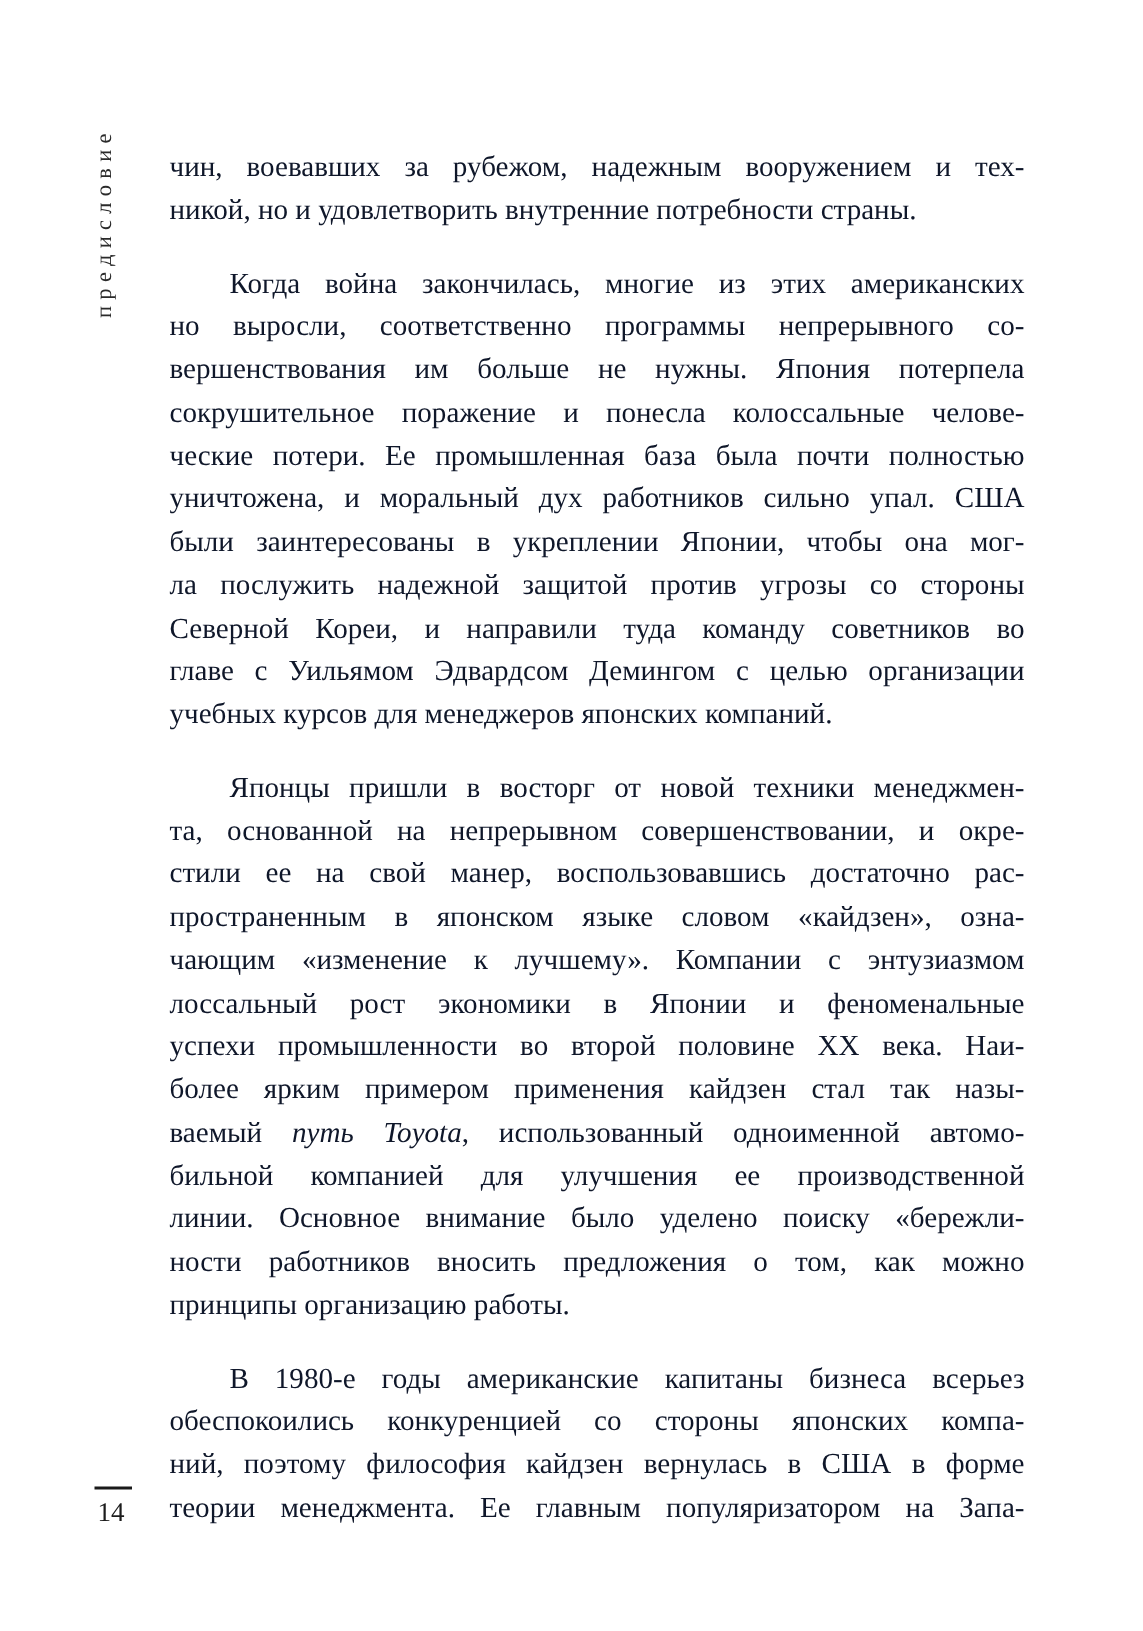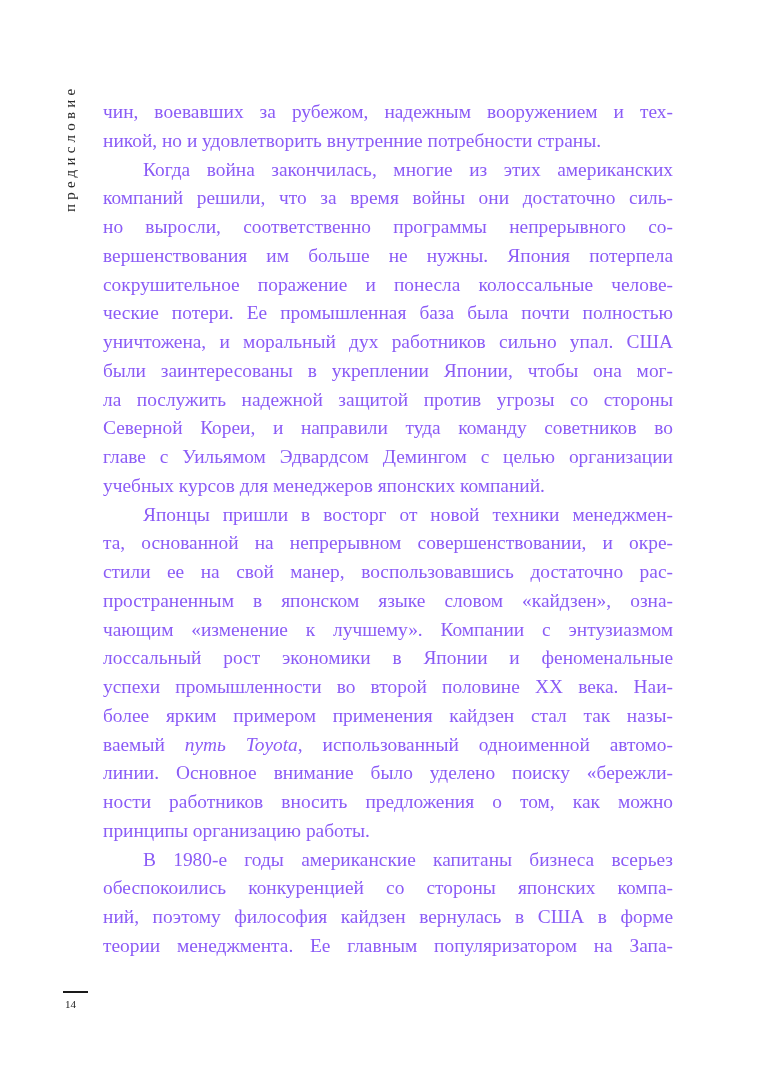--- a/index.html
+++ b/index.html
@@ -4,63 +4,63 @@
 <style>
   html, body { margin:0; padding:0; background:#ffffff; }
   body { width:762px; height:1087px; position:relative; overflow:hidden; }
   .running-head {
     position:absolute; left:62px; top:62px; width:20px; height:150px;
     writing-mode: vertical-rl; transform: rotate(180deg);
     font-family:"Liberation Serif","DejaVu Serif",serif; font-size:15px;
     letter-spacing:4.2px; color:#2a2a2a; text-align:left;
   }
   .text-block {
-    position:absolute; left:103px; top:98px; width:570px;
+    position:absolute; left:113px; top:98px; width:570px;
     font-family:"Liberation Serif","DejaVu Serif",serif; font-size:19.4px;
-    line-height:28.75px; color:#8b5cf6; text-align:justify;
+    line-height:28.75px; color:#0f172a; text-align:justify;
   }
   .line { display:block; white-space:nowrap; text-align-last:justify; text-align:justify; }
-  .line.indent { padding-left:40px; }
+  .line.indent { padding-left:40px;margin-top:20px; }
   .line.last { text-align-last:left; }
   .line span.it { font-style:italic; }
   .rule { position:absolute; left:63px; top:991px; width:25px; height:2px; background:#1a1a1a; }
   .page-number {
     position:absolute; left:65px; top:998px;
-    font-family:"Liberation Serif","DejaVu Serif",serif; font-size:11px; color:#1c1c1c;
+    font-family:"Liberation Serif","DejaVu Serif",serif; font-size:18px; color:#1c1c1c;
   }
 </style>
 </head>
 <body>
 
 <div class="running-head">предисловие</div>
 
 <div class="text-block" id="text-block">
     <span class="line">чин, воевавших за рубежом, надежным вооружением и тех-</span>
     <span class="line last">никой, но и удовлетворить внутренние потребности страны.</span>
     <span class="line indent">Когда война закончилась, многие из этих американских</span>
-    <span class="line">компаний решили, что за время войны они достаточно силь-</span>
     <span class="line">но выросли, соответственно программы непрерывного со-</span>
     <span class="line">вершенствования им больше не нужны. Япония потерпела</span>
     <span class="line">сокрушительное поражение и понесла колоссальные челове-</span>
     <span class="line">ческие потери. Ее промышленная база была почти полностью</span>
     <span class="line">уничтожена, и моральный дух работников сильно упал. США</span>
     <span class="line">были заинтересованы в укреплении Японии, чтобы она мог-</span>
     <span class="line">ла послужить надежной защитой против угрозы со стороны</span>
     <span class="line">Северной Кореи, и направили туда команду советников во</span>
     <span class="line">главе с Уильямом Эдвардсом Демингом с целью организации</span>
     <span class="line last">учебных курсов для менеджеров японских компаний.</span>
     <span class="line indent">Японцы пришли в восторг от новой техники менеджмен-</span>
     <span class="line">та, основанной на непрерывном совершенствовании, и окре-</span>
     <span class="line">стили ее на свой манер, воспользовавшись достаточно рас-</span>
     <span class="line">пространенным в японском языке словом «кайдзен», озна-</span>
     <span class="line">чающим «изменение к лучшему». Компании с энтузиазмом</span>
     <span class="line">лоссальный рост экономики в Японии и феноменальные</span>
     <span class="line">успехи промышленности во второй половине XX века. Наи-</span>
     <span class="line">более ярким примером применения кайдзен стал так назы-</span>
     <span class="line"><span>ваемый </span><span class="it">путь Toyota</span><span>, использованный одноименной автомо-</span></span>
+    <span class="line">бильной компанией для улучшения ее производственной</span>
     <span class="line">линии. Основное внимание было уделено поиску «бережли-</span>
     <span class="line">ности работников вносить предложения о том, как можно</span>
     <span class="line last">принципы организацию работы.</span>
     <span class="line indent">В 1980-е годы американские капитаны бизнеса всерьез</span>
     <span class="line">обеспокоились конкуренцией со стороны японских компа-</span>
     <span class="line">ний, поэтому философия кайдзен вернулась в США в форме</span>
     <span class="line">теории менеджмента. Ее главным популяризатором на Запа-</span>
   </div>
 
 <div class="rule"></div>

